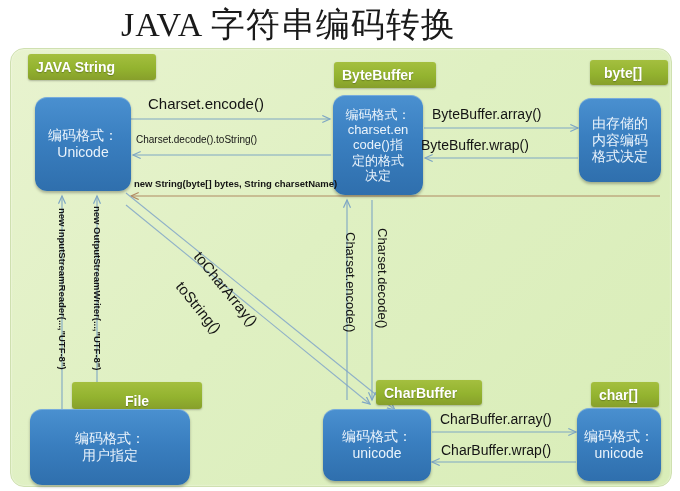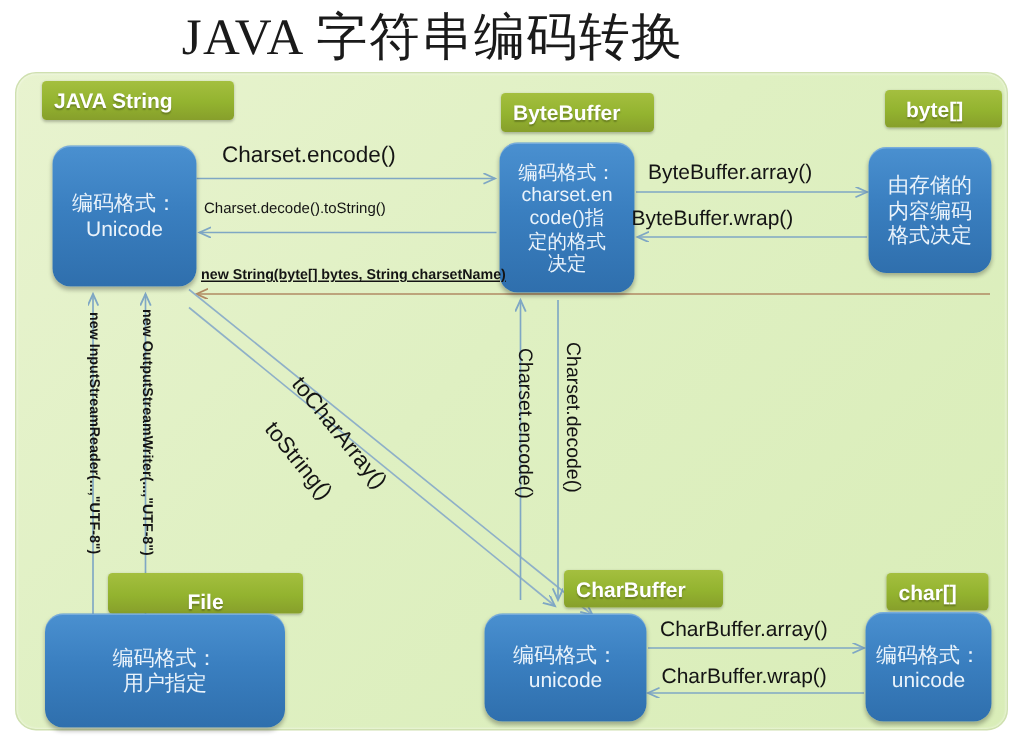--- a/index.html
+++ b/index.html
@@ -141,21 +141,21 @@
   </div>
   <div class="bbox" style="left:577px;top:408px;width:84px;height:73px;">
     <span>编码格式：</span>
     <span>unicode</span>
   </div>
 
   <div class="lbl" style="left:148px;top:95px;font-size:15px;">Charset.encode()</div>
 
   <div class="lbl" style="left:136px;top:134px;font-size:10px;">Charset.decode().toString()</div>
 
-  <div class="lbl tiny" style="left:134px;top:178px;text-decoration:underline;">new String(byte[] bytes, String charsetName)</div>
+  <div class="lbl tiny" style="left:134px;top:178px;">new String(byte[] bytes, String charsetName)</div>
 
   <div class="lbl" style="left:432px;top:106px;">ByteBuffer.array()</div>
 
   <div class="lbl" style="left:421px;top:137px;">ByteBuffer.wrap()</div>
 
   <div class="lbl" style="left:440px;top:411px;">CharBuffer.array()</div>
 
   <div class="lbl" style="left:441px;top:442px;">CharBuffer.wrap()</div>
 
   <div class="lbl rot tiny" style="left:68px;top:208px;transform:rotate(90deg);">new InputStreamReader(...,"UTF-8")</div>

